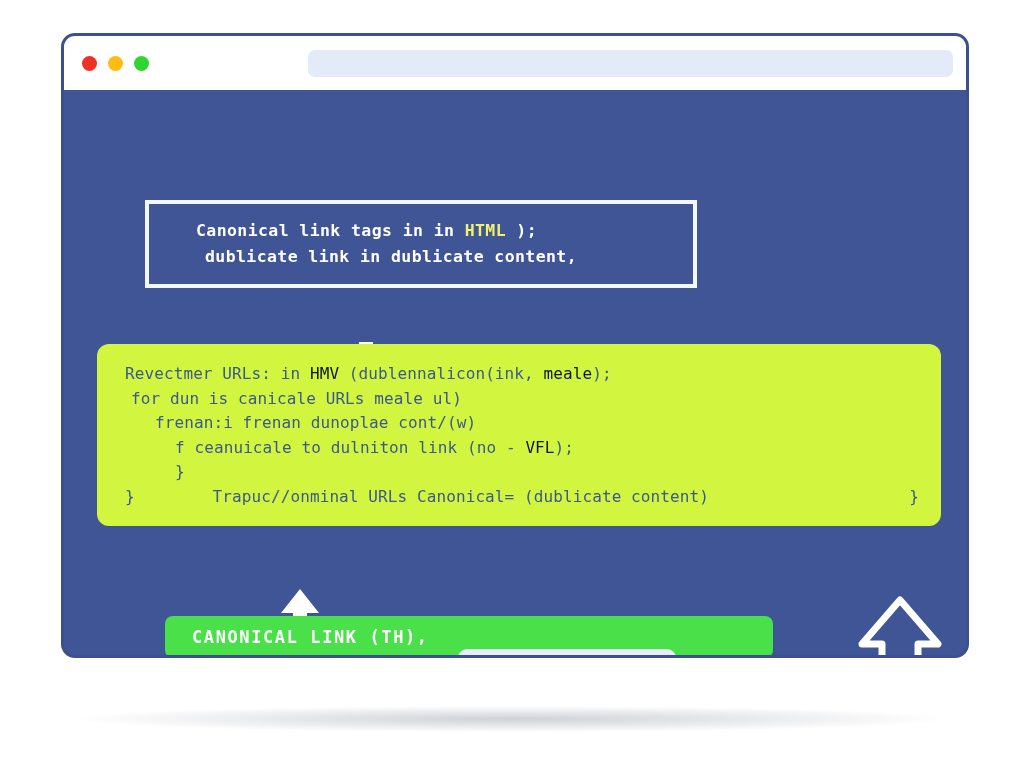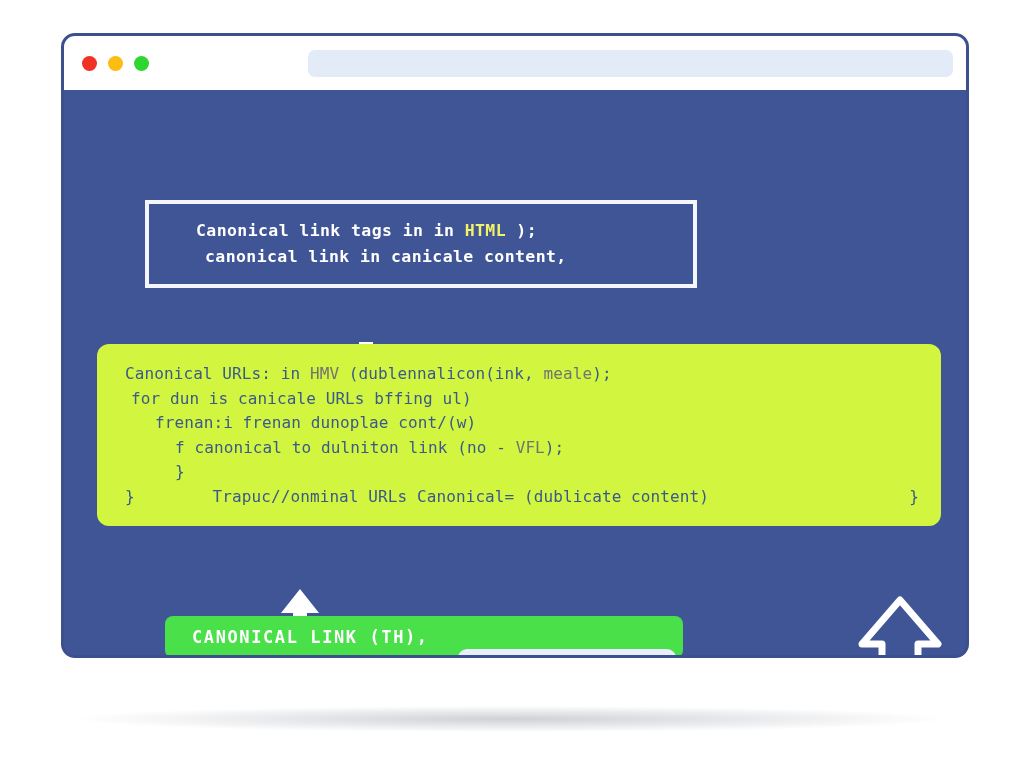--- a/index.html
+++ b/index.html
@@ -148,32 +148,32 @@
     overflow: hidden;
   }
   .code-line {
     font-family: "DejaVu Sans Mono", monospace;
     font-size: 16px;
     line-height: 24.5px;
     color: #3a5a8c;
     white-space: pre;
     letter-spacing: 0.1px;
   }
-  .code-line .red { color: #737373; }
+  .code-line .red { color: #0f172a; }
   .code-line .brace-right {
     float: right;
     margin-right: 22px;
   }
 
   
   .cta-button {
     position: absolute;
     left: 101px;
     top: 526px;
-    width: 518px;
+    width: 608px;
     height: 42px;
     background: #4ae04a;
     border: none;
     border-radius: 8px;
     color: #ffffff;
     font-family: "DejaVu Sans Mono", monospace;
     font-size: 17px;
     font-weight: bold;
     letter-spacing: 1.6px;
     text-align: left;
@@ -210,35 +210,35 @@
         <span class="dot amber"></span>
         <span class="dot green"></span>
       </div>
       <input class="address-bar" type="text" placeholder="" style="">
     </div>
 
     <div class="window-body">
 
       <div class="header-box">
         <div class="header-line"><span>Canonical link tags in in </span><span class="kw-html">HTML</span><span> );</span></div>
-        <div class="header-line second">canonical link in canicale content,</div>
+        <div class="header-line second">dublicate link in dublicate content,</div>
       </div>
 
       <svg class="arrow-svg arrow-down-main" width="50" height="62" viewBox="0 0 50 62">
         <path d="M18 0 h14 v36 h12 L25 60 L6 36 h12 Z" fill="#ffffff"></path>
       </svg>
 
       <div class="code-panel">
-        <div class="code-line" style="padding-left:28px;"><span>Canonical URLs: in </span><span class="red">HMV</span><span> (dublennalicon(ink, </span><span class="red">meale</span><span>);</span></div>
-
-        <div class="code-line" style="padding-left:34px;"><span>for dun is canicale URLs bffing ul)</span></div>
+        <div class="code-line" style="padding-left:28px;"><span>Revectmer URLs: in </span><span class="red">HMV</span><span> (dublennalicon(ink, </span><span class="red">meale</span><span>);</span></div>
+
+        <div class="code-line" style="padding-left:34px;"><span>for dun is canicale URLs meale ul)</span></div>
 
         <div class="code-line" style="padding-left:58px;"><span>frenan:i frenan dunoplae cont/(w)</span></div>
 
-        <div class="code-line" style="padding-left:78px;"><span>f canonical to dulniton link (no - </span><span class="red">VFL</span><span>);</span></div>
+        <div class="code-line" style="padding-left:78px;"><span>f ceanuicale to dulniton link (no - </span><span class="red">VFL</span><span>);</span></div>
 
         <div class="code-line" style="padding-left:78px;"><span>}</span></div>
 
         <div class="code-line" style="padding-left:28px;"><span class="brace-right">}</span><span>}        Trapuc//onminal URLs Canonical= (dublicate content)</span></div>
       </div>
 
       <svg class="arrow-svg arrow-up-solid" width="48" height="62" viewBox="0 0 48 62">
         <path d="M24 2 L43 26 H31 v34 H17 V26 H5 Z" fill="#ffffff"></path>
       </svg>
 

